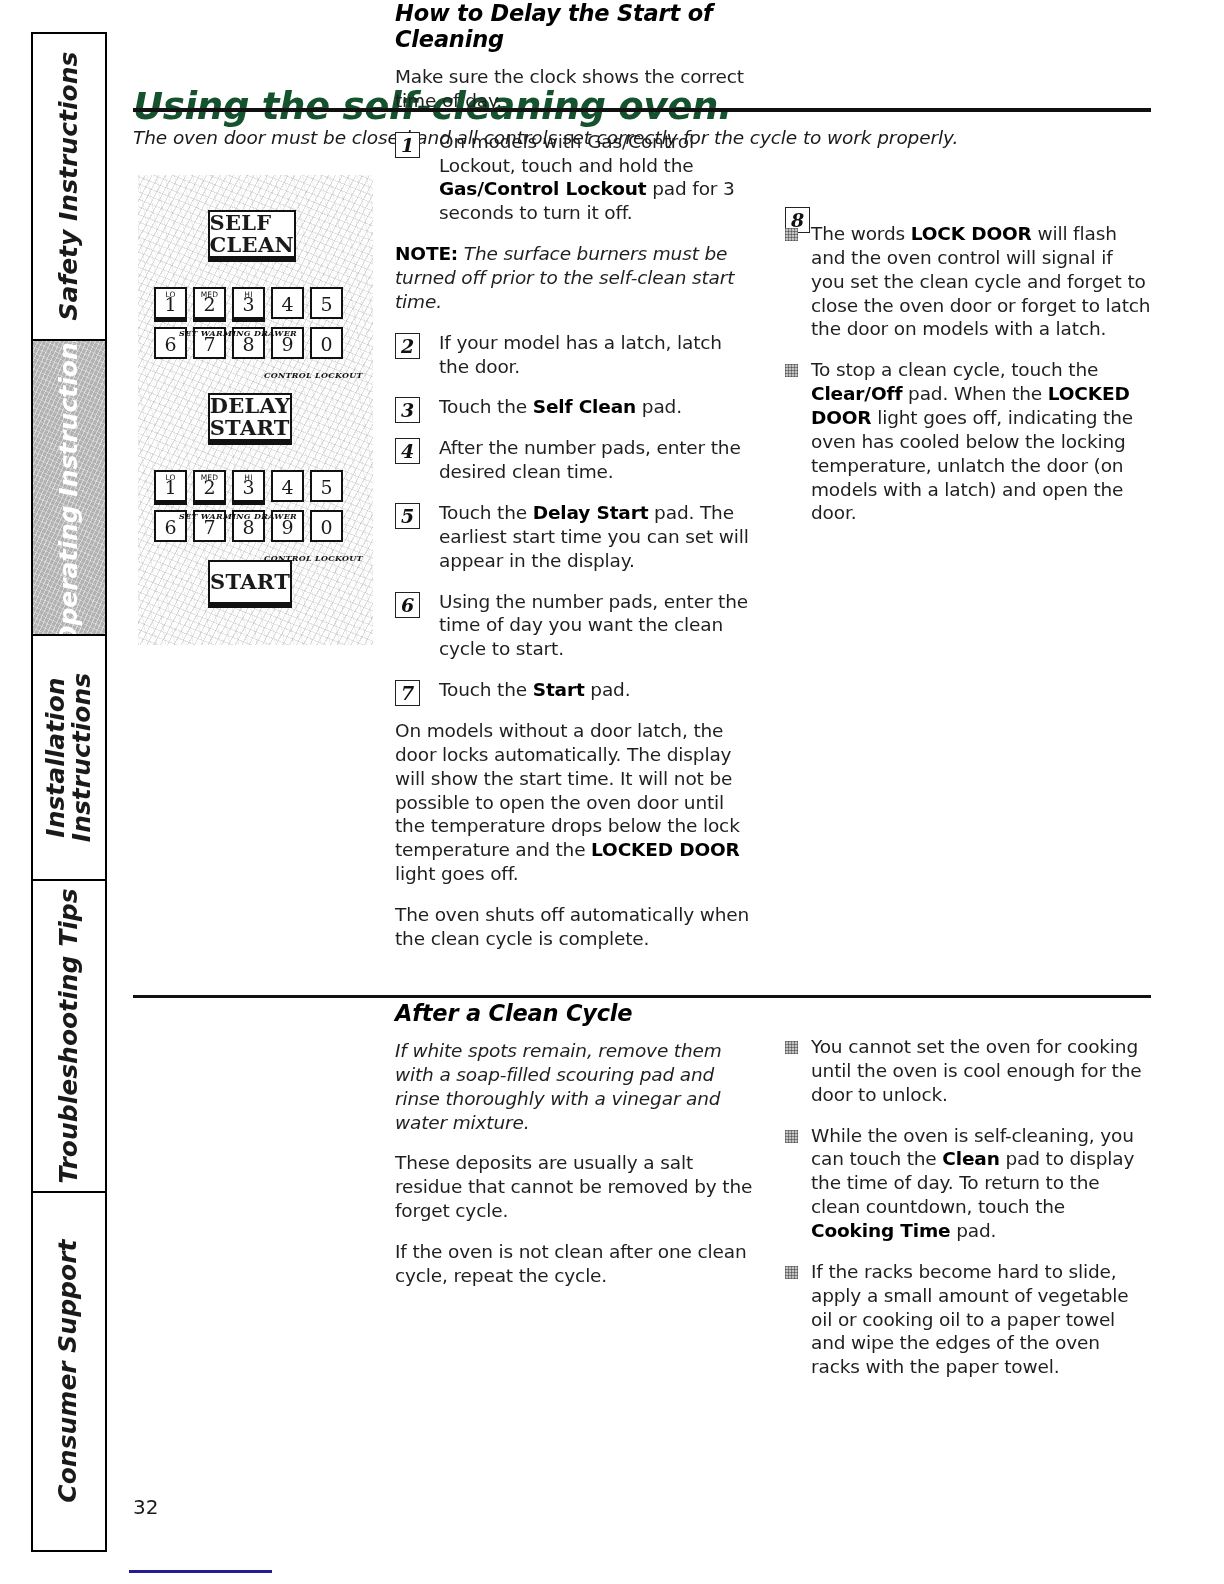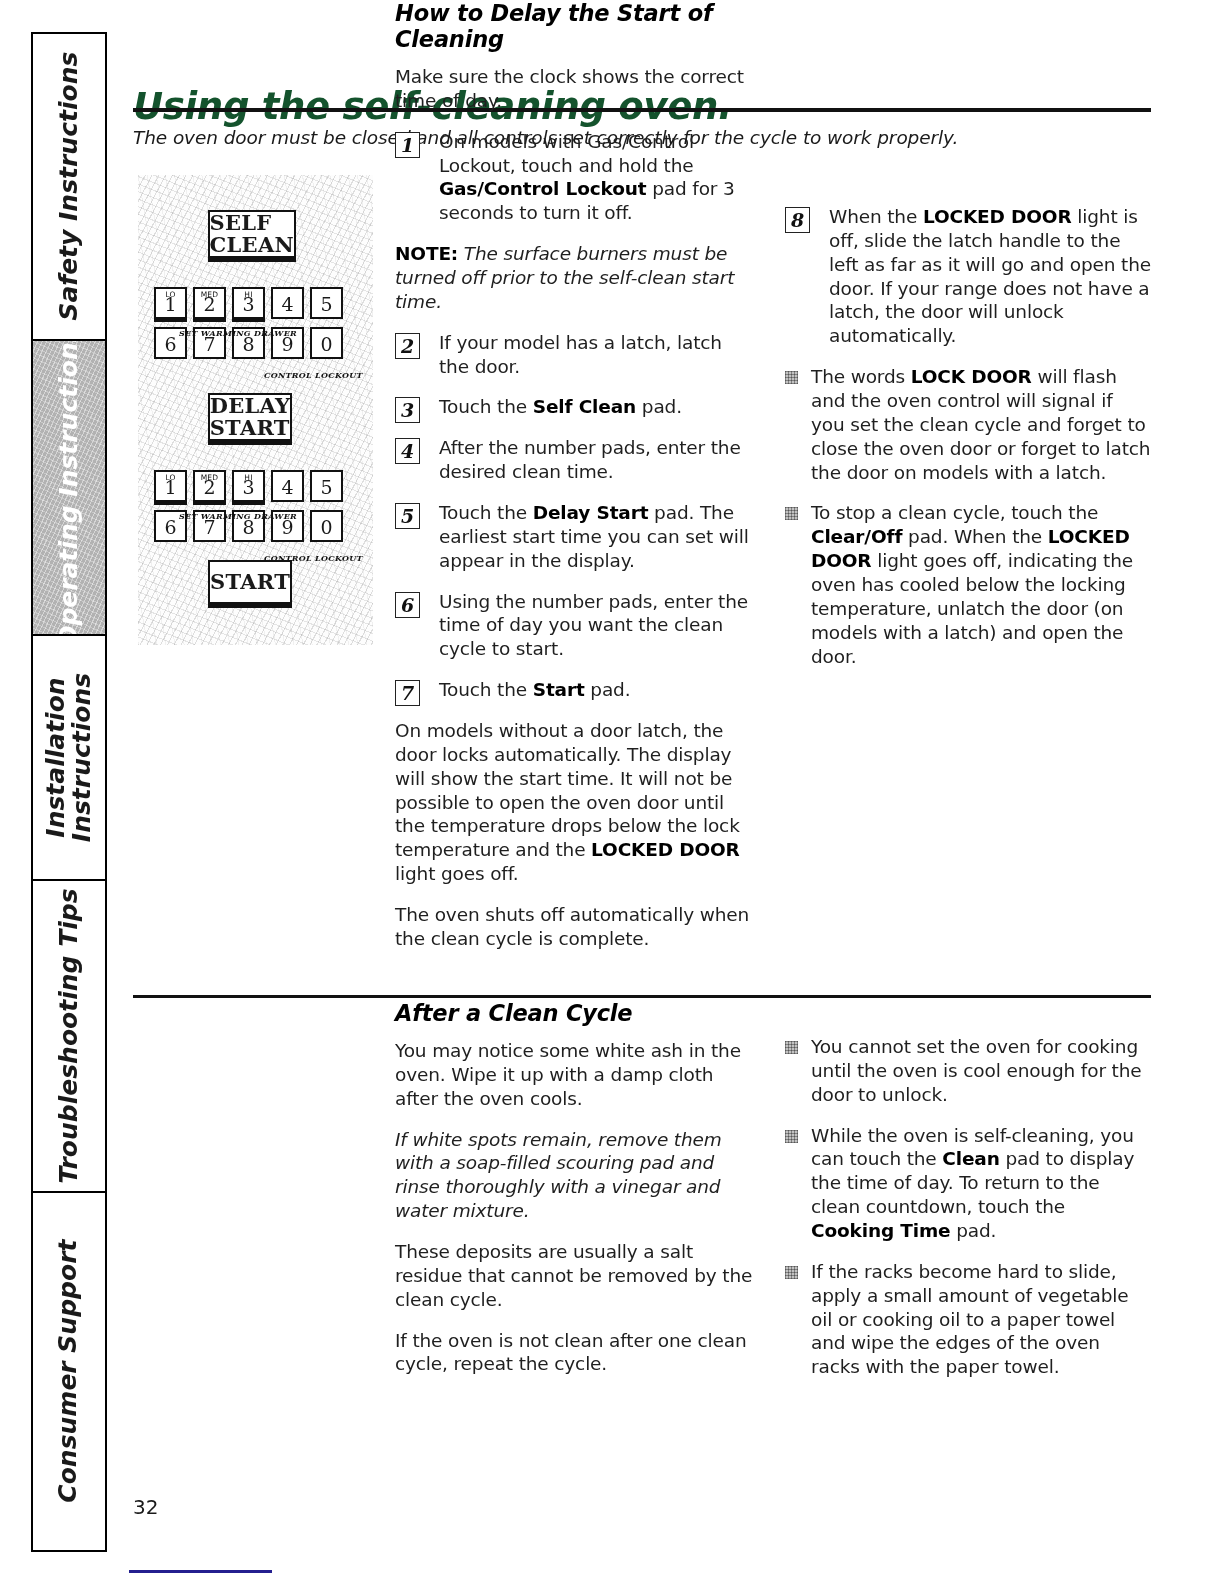--- a/index.html
+++ b/index.html
@@ -433,32 +433,30 @@
         <span class="step-num">7</span>
         <span class="step-text">Touch the <b>Start</b> pad.</span>
       </div>
 
       <p class="body">On models without a door latch, the door locks automatically. The display will show the start time. It will not be possible to open the oven door until the temperature drops below the lock temperature and the <b>LOCKED DOOR</b> light goes off.</p>
       <p class="body">The oven shuts off automatically when the clean cycle is complete.</p>
     </div>
 
     <div id="sec2-mid" style="position:absolute; top:1000px; left:0; width:362px;">
       <h2 class="sec-title">After a Clean Cycle</h2>
-      <p class="body">You may notice some white ash in the oven. Wipe it up with a damp cloth after the oven cools.</p>
       <p class="body ital">If white spots remain, remove them with a soap-filled scouring pad and rinse thoroughly with a vinegar and water mixture.</p>
-      <p class="body">These deposits are usually a salt residue that cannot be removed by the clean cycle.</p>
+      <p class="body">These deposits are usually a salt residue that cannot be removed by the forget cycle.</p>
       <p class="body">If the oven is not clean after one clean cycle, repeat the cycle.</p>
     </div>
   </div>
 
   <div class="col" id="col-right">
     <div id="sec1-right" style="position:absolute; top:205px; left:0; width:366px;">
       <div class="step">
         <span class="step-num">8</span>
-        <span class="step-text">When the <b>LOCKED DOOR</b> light is off, slide the latch handle to the left as far as it will go and open the door. If your range does not have a latch, the door will unlock automatically.</span>
       </div>
       <div class="bullet">
         <span class="bullet-sq"></span>
         <span class="bullet-text">The words <b>LOCK DOOR</b> will flash and the oven control will signal if you set the clean cycle and forget to close the oven door or forget to latch the door on models with a latch.</span>
       </div>
       <div class="bullet">
         <span class="bullet-sq"></span>
         <span class="bullet-text">To stop a clean cycle, touch the <b>Clear/Off</b> pad. When the <b>LOCKED DOOR</b> light goes off, indicating the oven has cooled below the locking temperature, unlatch the door (on models with a latch) and open the door.</span>
       </div>
     </div>

